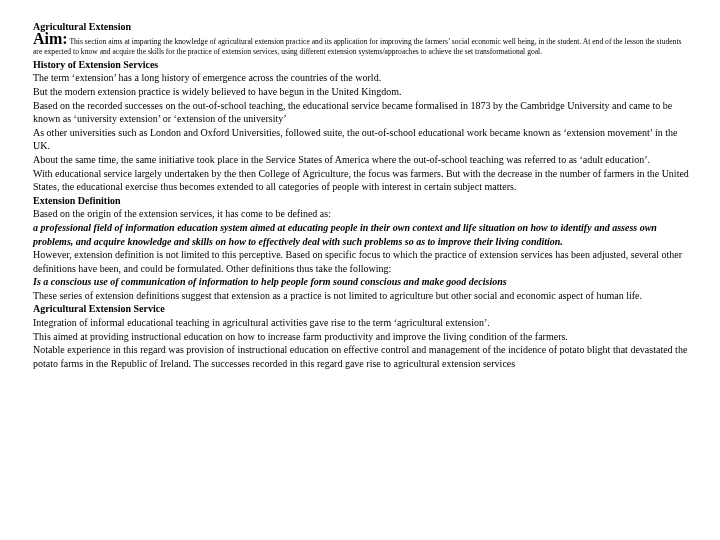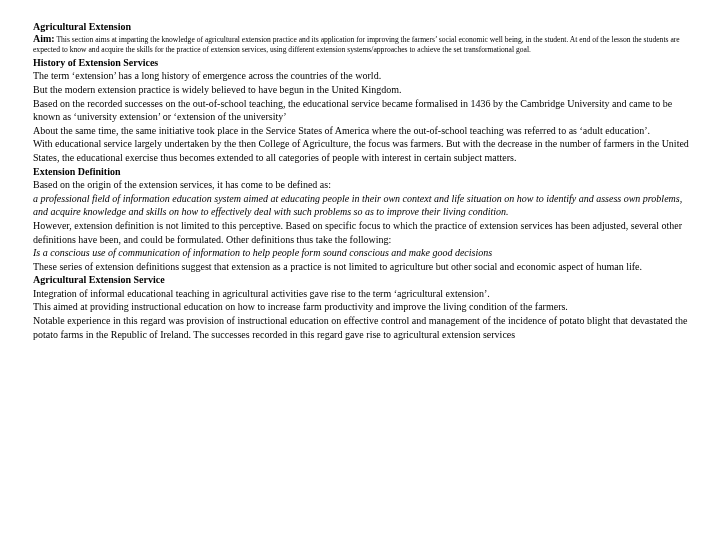--- a/index.html
+++ b/index.html
@@ -25,45 +25,47 @@
     text-align: left;
   }
   p.heading {
     font-weight: bold;
   }
   p.aim {
     font-size: 7.6px;
     line-height: 10.6px;
   }
   .aim-label {
-    font-size: 10px;
+    font-size: 16px;
     font-weight: bold;
   }
   p.italic {
     font-style: italic;
+    font-weight: bold;
   }
 </style>
 </head>
 <body>
 
 <div class="page">
 
   <p class="heading">Agricultural Extension</p>
 
   <p class="aim"><span class="aim-label">Aim:</span><span> This section aims at imparting the knowledge of agricultural extension practice and its application for improving the farmers’ social economic well being, in the student. At end of the lesson the students are expected to know and acquire the skills for the practice of extension services, using different extension systems/approaches to achieve the set transformational goal.</span></p>
 
   <p class="heading">History of Extension Services</p>
 
   <p class="body">The term ‘extension’ has a long history of emergence across the countries of the world.</p>
 
   <p class="body">But the modern extension practice is widely believed to have begun in the United Kingdom.</p>
 
 
-  <p class="body">Based on the recorded successes on the out-of-school teaching, the educational service became formalised in 1436 by the Cambridge University and came to be known as ‘university extension’ or ‘extension of the university’</p>
+  <p class="body">Based on the recorded successes on the out-of-school teaching, the educational service became formalised in 1873 by the Cambridge University and came to be known as ‘university extension’ or ‘extension of the university’</p>
 
+  <p class="body">As other universities such as London and Oxford Universities, followed suite, the out-of-school educational work became known as ‘extension movement’ in the UK.</p>
 
   <p class="body">About the same time, the same initiative took place in the Service States of America where the out-of-school teaching was referred to as ‘adult education’.</p>
 
   <p class="body">With educational service largely undertaken by the then College of Agriculture, the focus was farmers. But with the decrease in the number of farmers in the United States, the educational exercise thus becomes extended to all categories of people with interest in certain subject matters.</p>
 
   <p class="heading">Extension Definition</p>
 
   <p class="body">Based on the origin of the extension services, it has come to be defined as:</p>
 
   <p class="italic">a professional field of information education system aimed at educating people in their own context and life situation on how to identify and assess own problems, and acquire knowledge and skills on how to effectively deal with such problems so as to improve their living condition.</p>

